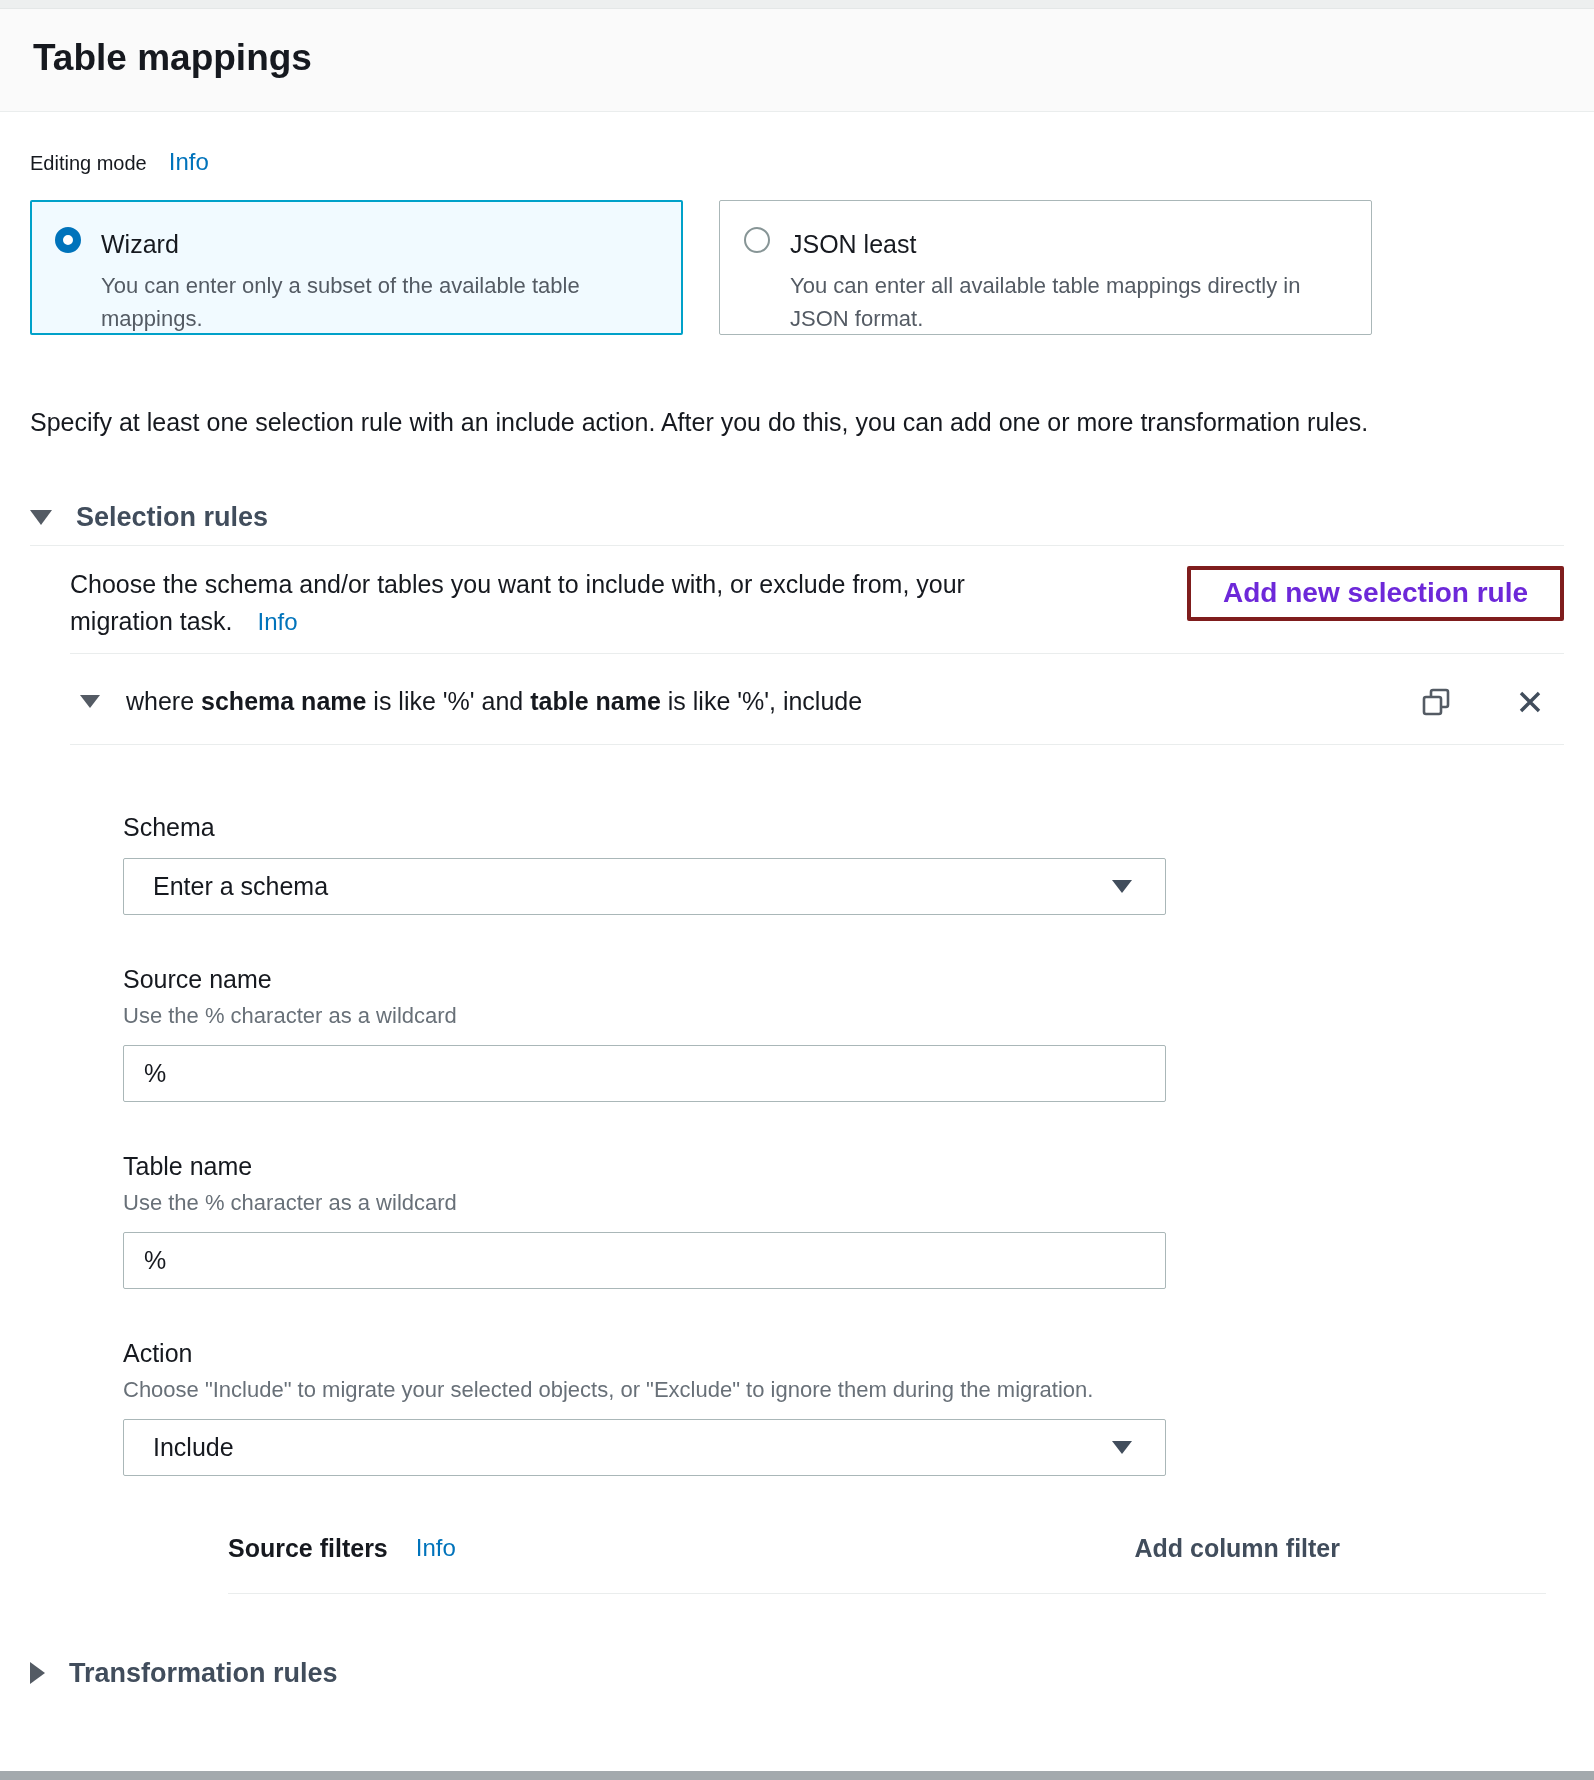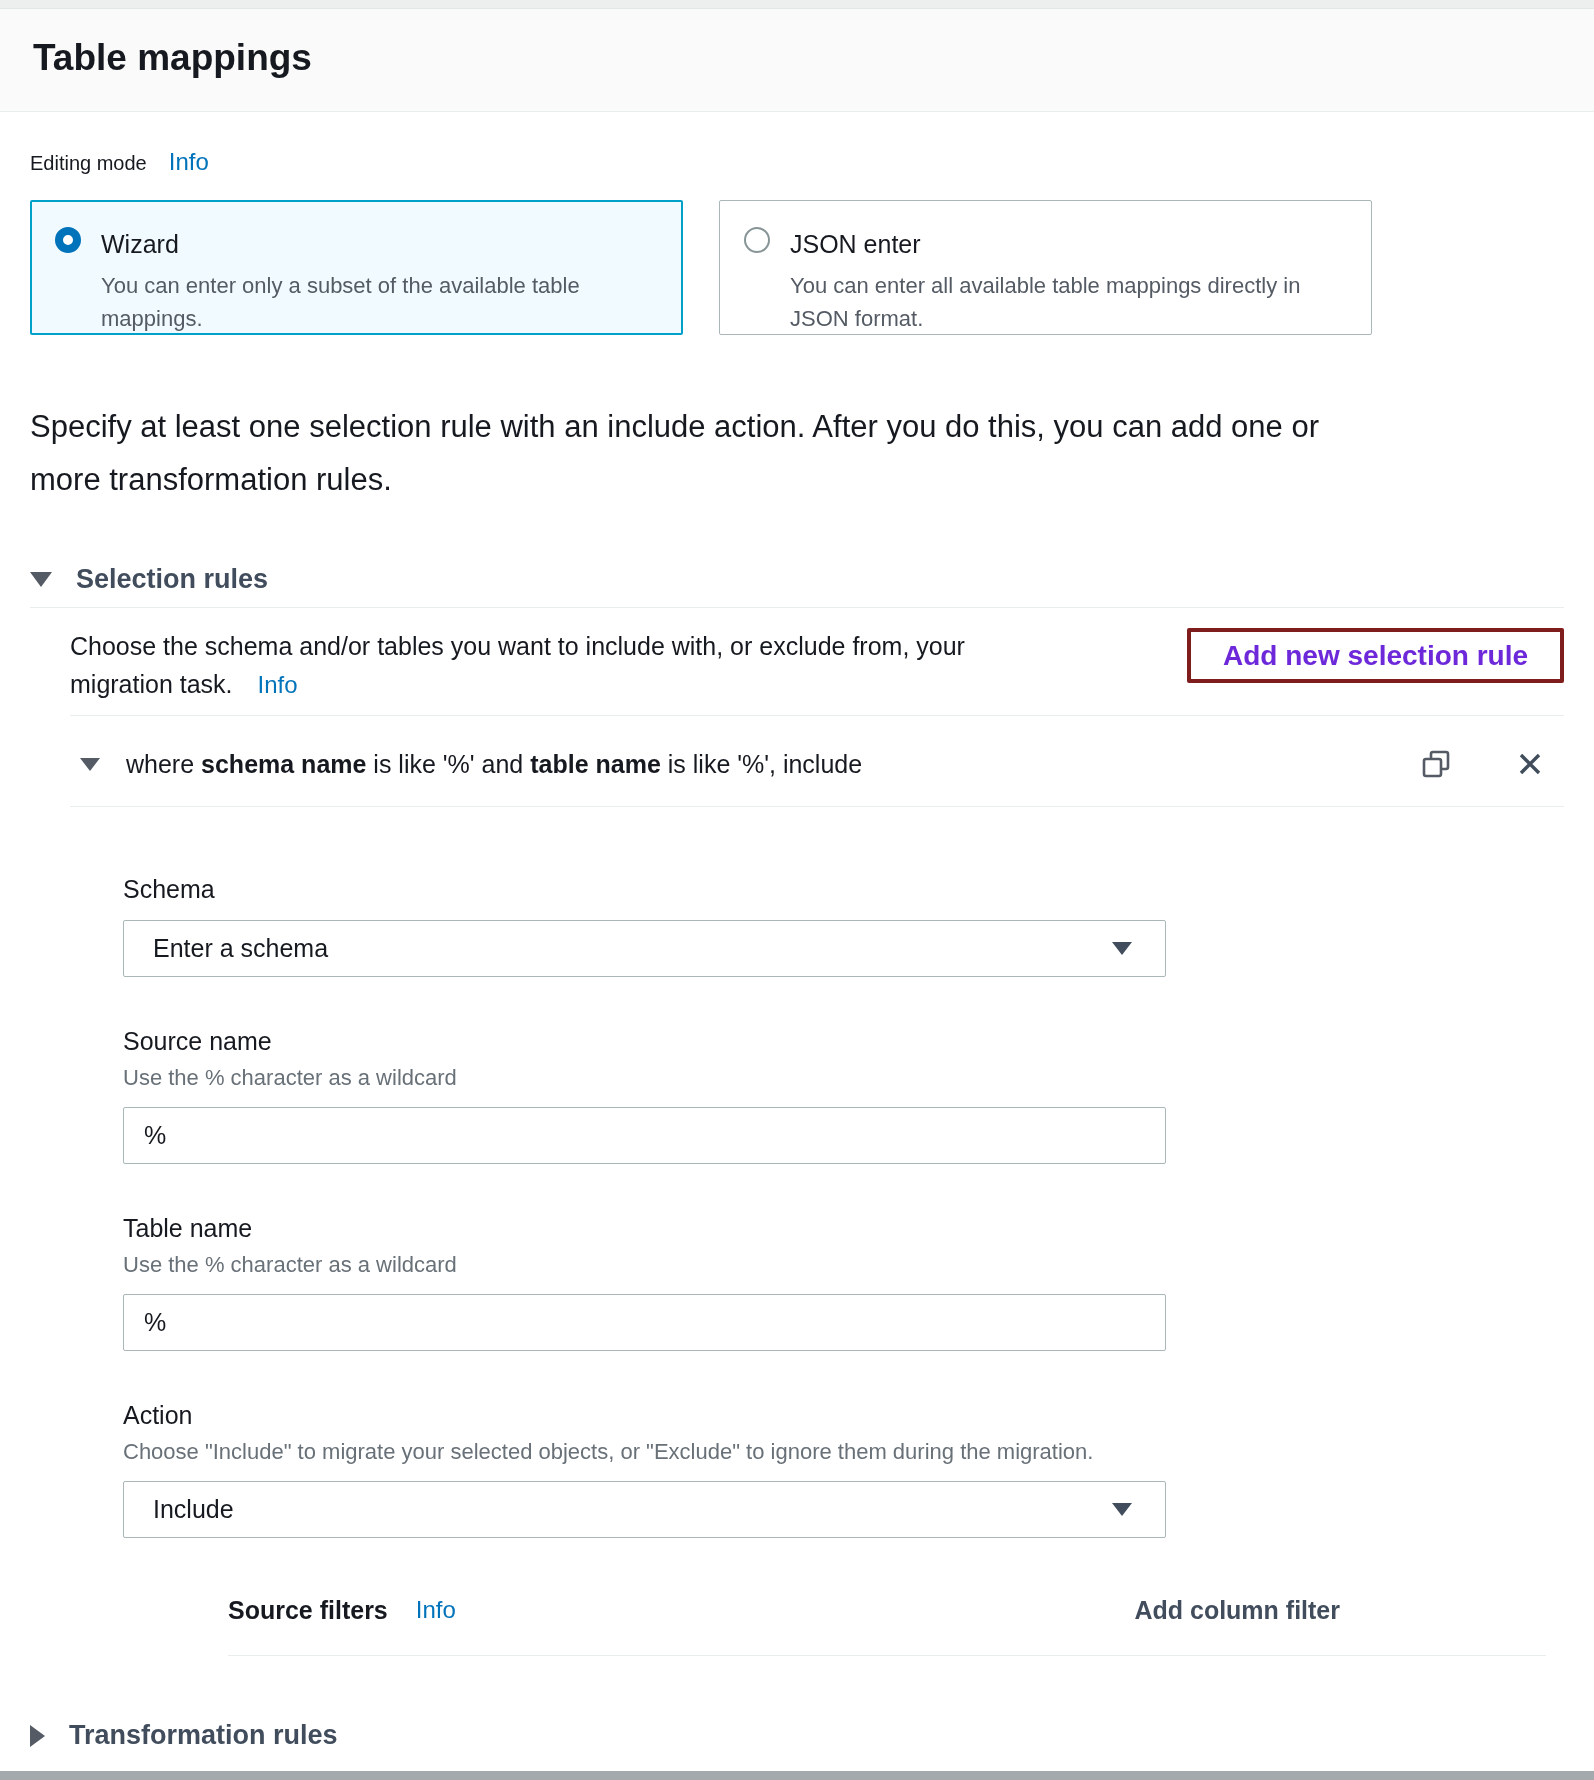--- a/index.html
+++ b/index.html
@@ -41,21 +41,21 @@
   }
   .card.selected { border:2px solid #00a1c9; background:#f1faff; padding:21px 23px; }
   .radio {
     flex:none; width:26px; height:26px; border-radius:50%;
     border:2px solid #879596; background:#fff; margin-top:4px;
   }
   .radio.checked { border:8px solid #0073bb; }
   .card-title { font-size:25px; color:#16191f;margin-top:7px; }
   .card-desc { font-size:22px; color:#545b64; margin-top:10px; line-height:1.5; max-width:545px; }
 
-  .intro { font-size:31px; line-height:1.7; max-width:1345px; margin-top:66px; }
+  .intro { font-size:25px; line-height:1.7; max-width:1345px; margin-top:66px; }
 
   .section-header { display:flex; align-items:center; gap:24px; margin-top:58px; cursor:pointer; }
   .section-header h2 { font-size:27px; font-weight:700; color:#414d5c; }
 
   .caret-down {
     width:0; height:0;
     border-left:11px solid transparent; border-right:11px solid transparent;
     border-top:15px solid #545b64;
   }
   .caret-right {
@@ -149,21 +149,21 @@
     <div class="card selected">
       <span class="radio checked"></span>
       <div class="card-body">
         <div class="card-title">Wizard</div>
         <div class="card-desc">You can enter only a subset of the available table mappings.</div>
       </div>
     </div>
     <div class="card">
       <span class="radio"></span>
       <div class="card-body">
-        <div class="card-title">JSON enter</div>
+        <div class="card-title">JSON least</div>
         <div class="card-desc">You can enter all available table mappings directly in JSON format.</div>
       </div>
     </div>
   </div>
 
   <p class="intro">Specify at least one selection rule with an include action. After you do this, you can add one or more transformation rules.</p>
 
   <div class="section-header">
     <span class="caret-down"></span>
     <h2>Selection rules</h2>

